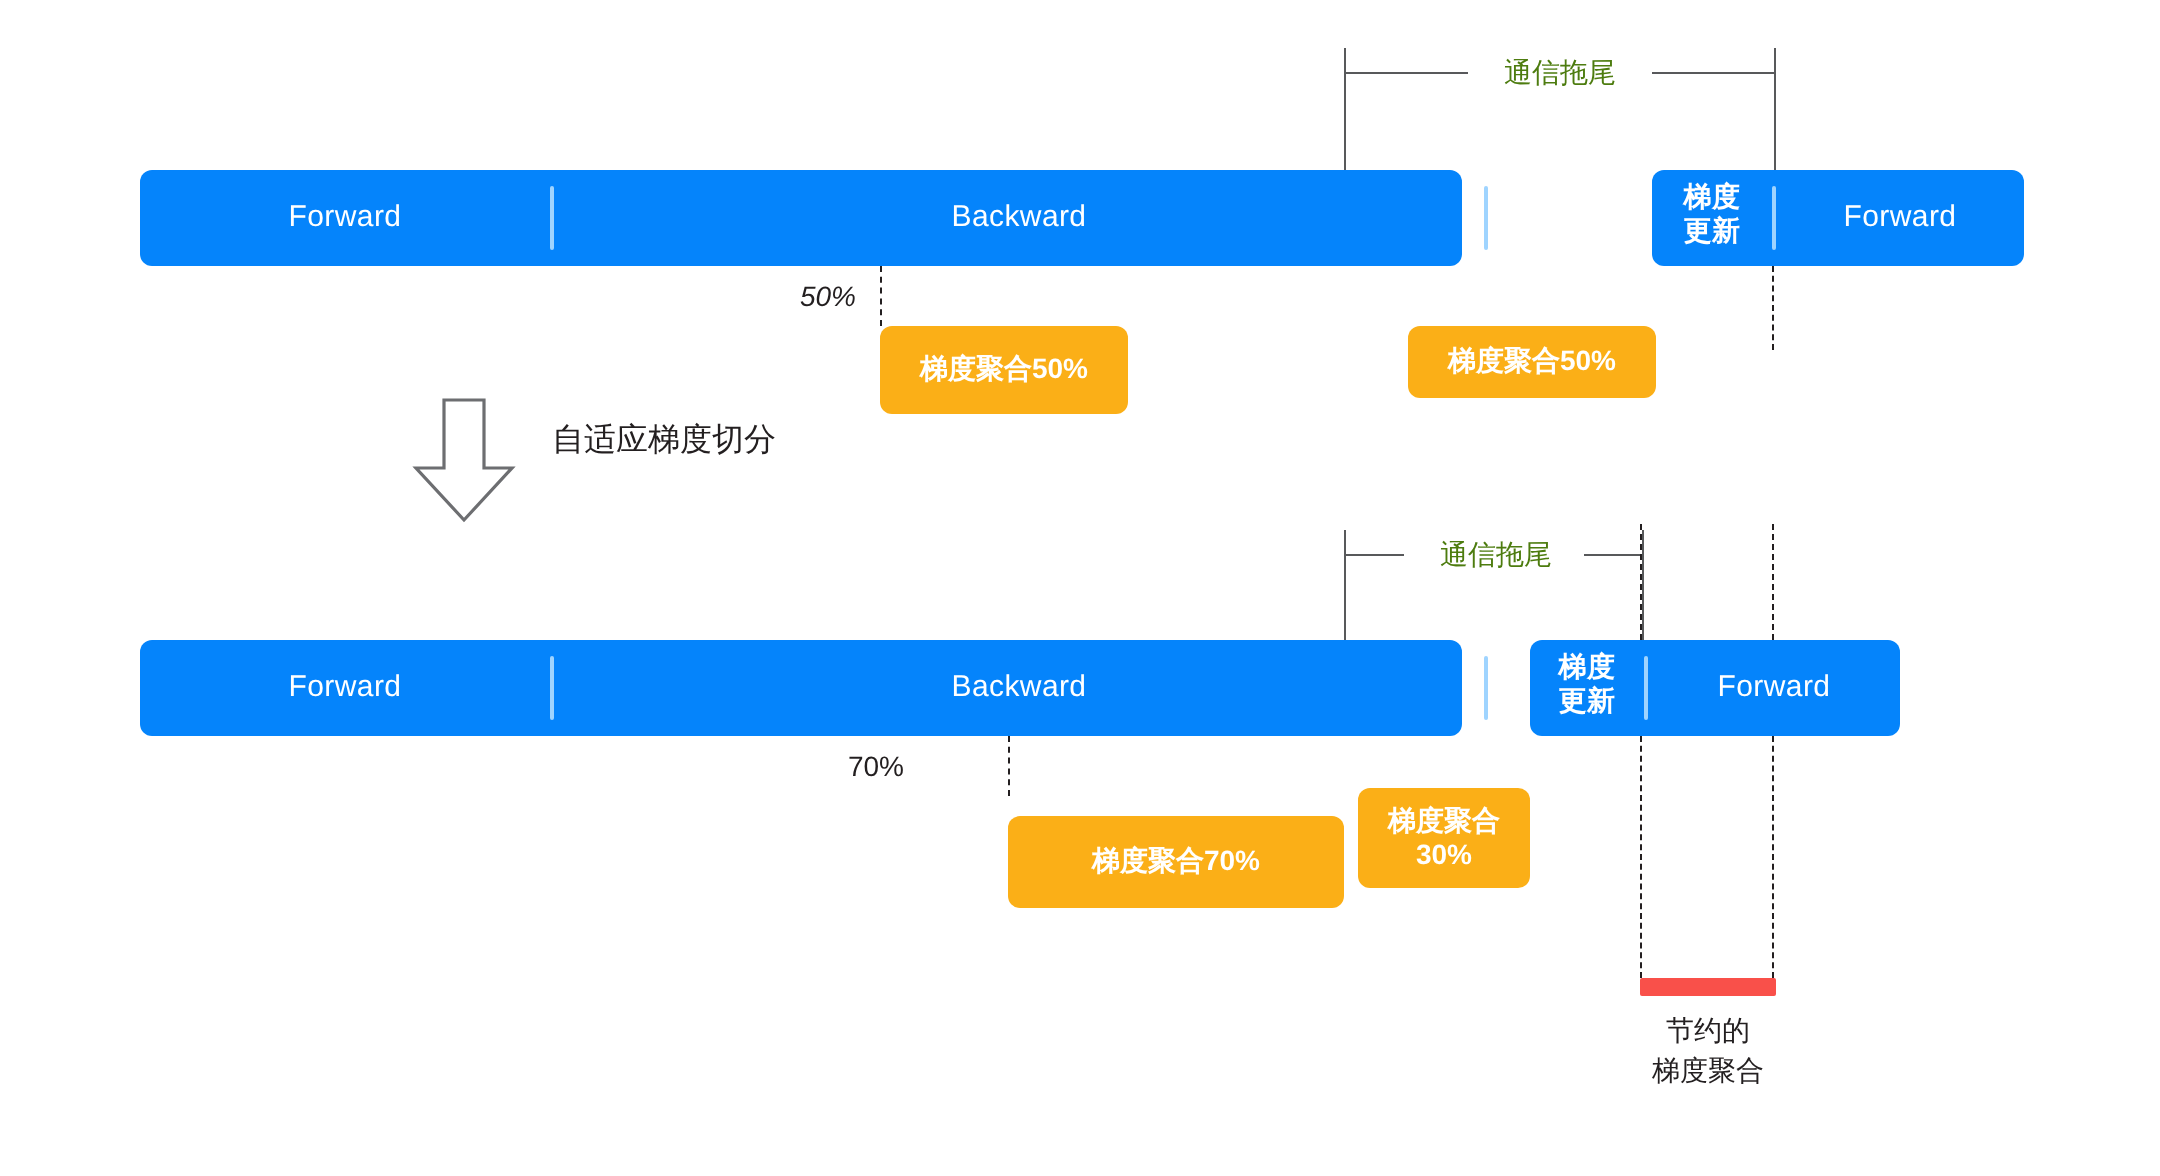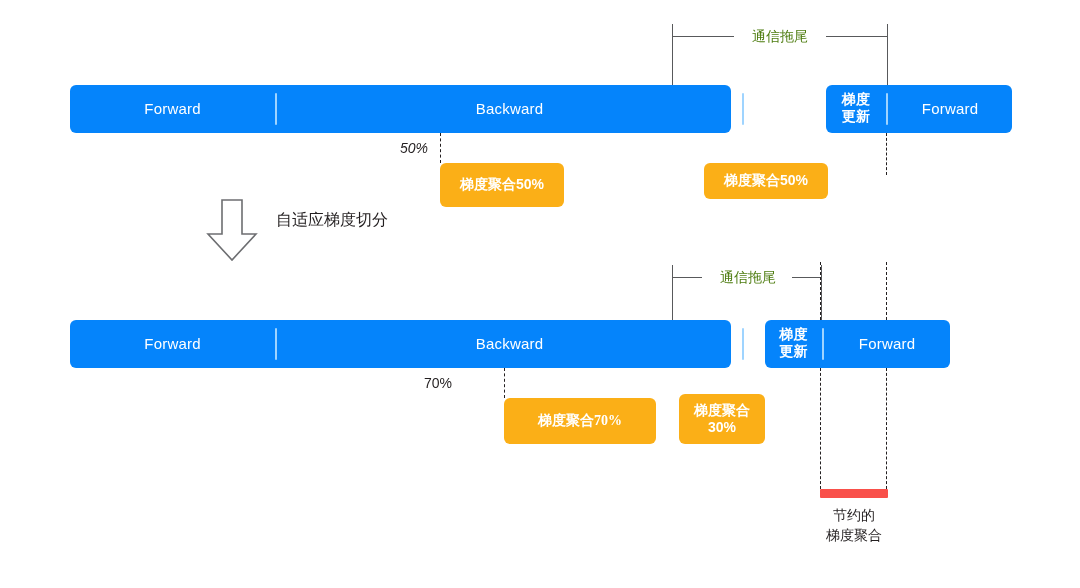--- a/index.html
+++ b/index.html
@@ -249,21 +249,21 @@
   <div class="vline-solid" style="left:821px; top:277px; height:43px;"></div>
 
   <div class="vline-dash" style="left:820px; top:262px; height:58px;"></div>
   <div class="vline-dash" style="left:820px; top:368px; height:121px;"></div>
   <div class="vline-dash" style="left:886px; top:262px; height:58px;"></div>
   <div class="vline-dash" style="left:886px; top:368px; height:121px;"></div>
 
   <div class="pct" style="left:372px; top:375px; width:80px;">70%</div>
   <div class="vline-dash" style="left:504px; top:368px; height:30px;"></div>
 
-  <div class="obox" style="left:504px; top:398px; width:152px; height:46px;font-family:Liberation Serif, serif;">
+  <div class="obox" style="left:504px; top:408px; width:168px; height:46px;">
     <span style="white-space:pre-line;">梯度聚合70%</span>
   </div>
   <div class="obox" style="left:679px; top:394px; width:86px; height:50px;">
     <span style="white-space:pre-line;">梯度聚合
 30%</span>
   </div>
 
   <div class="redbar" style="left:820px; top:489px; width:68px; height:9px;"></div>
   <div class="red-caption" style="left:794px; top:505px; width:120px;">
     <div>节约的</div>

